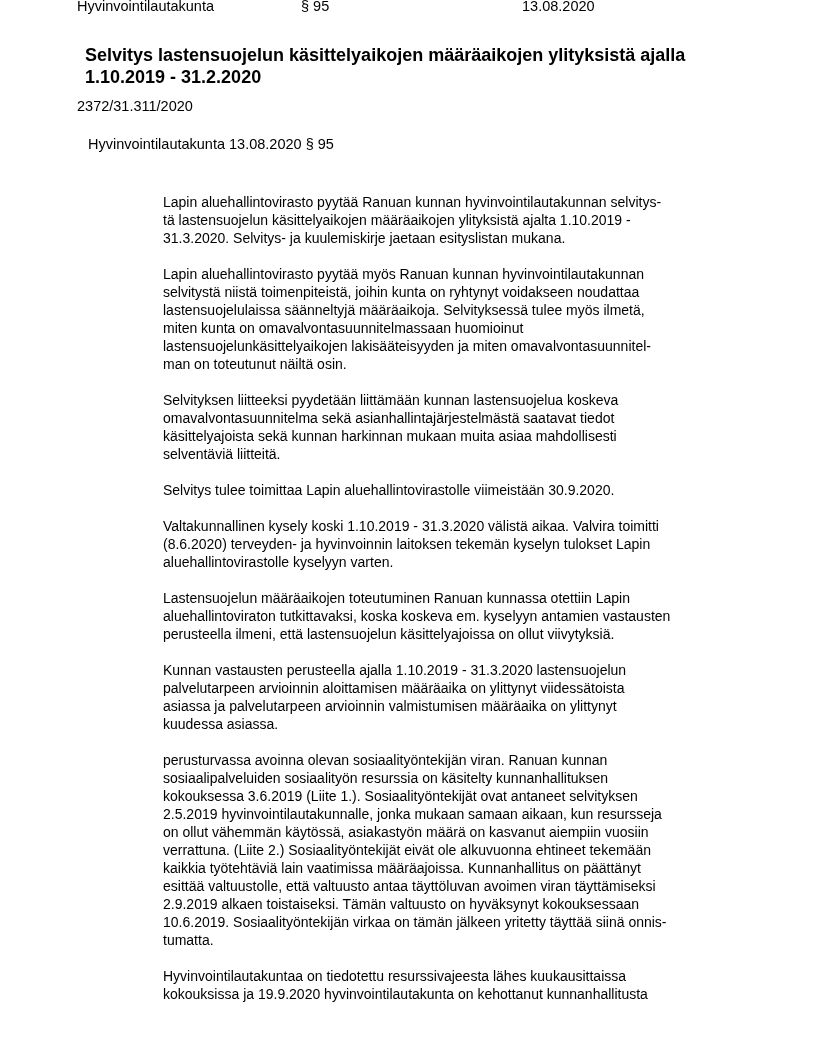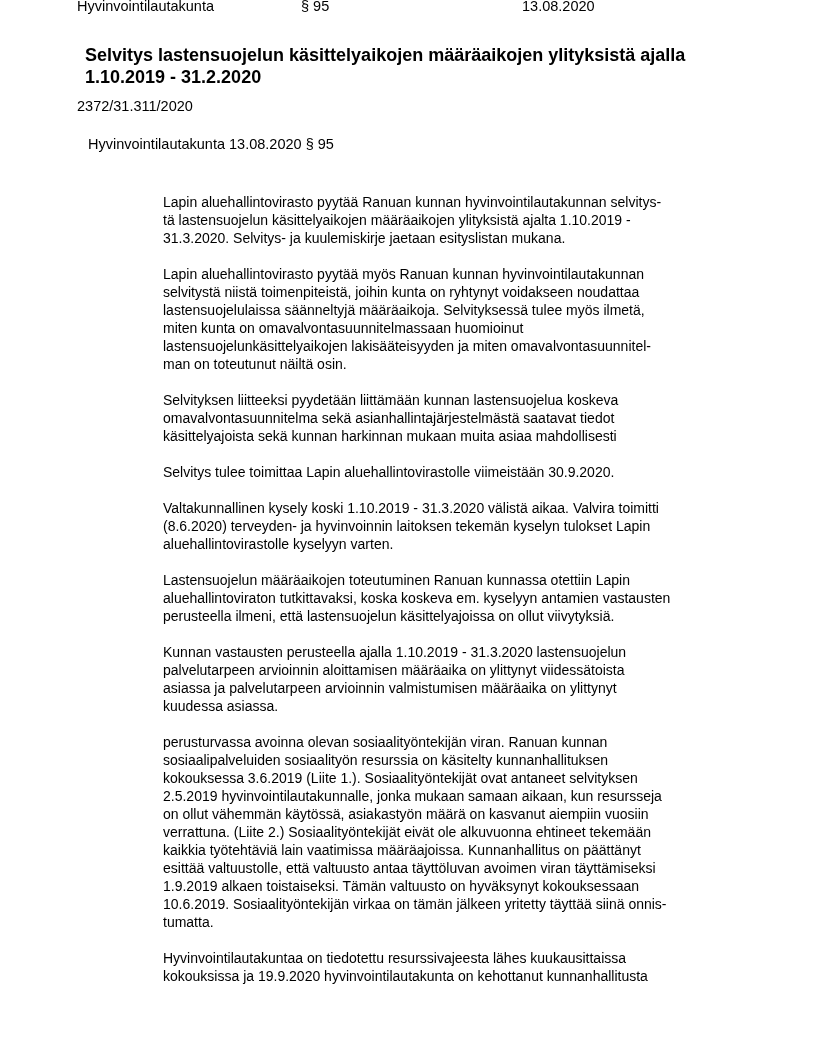--- a/index.html
+++ b/index.html
@@ -45,20 +45,21 @@
       <span class="line">selvitystä niistä toimenpiteistä, joihin kunta on ryhtynyt voidakseen noudattaa</span>
       <span class="line">lastensuojelulaissa säänneltyjä määräaikoja. Selvityksessä tulee myös ilmetä,</span>
       <span class="line">miten kunta on omavalvontasuunnitelmassaan huomioinut</span>
       <span class="line">lastensuojelunkäsittelyaikojen lakisääteisyyden ja miten omavalvontasuunnitel-</span>
       <span class="line">man on toteutunut näiltä osin.</span>
     </p>
     <p class="para">
       <span class="line">Selvityksen liitteeksi pyydetään liittämään kunnan lastensuojelua koskeva</span>
       <span class="line">omavalvontasuunnitelma sekä asianhallintajärjestelmästä saatavat tiedot</span>
       <span class="line">käsittelyajoista sekä kunnan harkinnan mukaan muita asiaa mahdollisesti</span>
+      <span class="line">selventäviä liitteitä.</span>
     </p>
     <p class="para">
       <span class="line">Selvitys tulee toimittaa Lapin aluehallintovirastolle viimeistään 30.9.2020.</span>
     </p>
     <p class="para">
       <span class="line">Valtakunnallinen kysely koski 1.10.2019 - 31.3.2020 välistä aikaa. Valvira toimitti</span>
       <span class="line">(8.6.2020) terveyden- ja hyvinvoinnin laitoksen tekemän kyselyn tulokset Lapin</span>
       <span class="line">aluehallintovirastolle kyselyyn varten.</span>
     </p>
     <p class="para">
@@ -74,21 +75,21 @@
     </p>
     <p class="para">
       <span class="line">perusturvassa avoinna olevan sosiaalityöntekijän viran. Ranuan kunnan</span>
       <span class="line">sosiaalipalveluiden sosiaalityön resurssia on käsitelty kunnanhallituksen</span>
       <span class="line">kokouksessa 3.6.2019 (Liite 1.). Sosiaalityöntekijät ovat antaneet selvityksen</span>
       <span class="line">2.5.2019 hyvinvointilautakunnalle, jonka mukaan samaan aikaan, kun resursseja</span>
       <span class="line">on ollut vähemmän käytössä, asiakastyön määrä on kasvanut aiempiin vuosiin</span>
       <span class="line">verrattuna. (Liite 2.) Sosiaalityöntekijät eivät ole alkuvuonna ehtineet tekemään</span>
       <span class="line">kaikkia työtehtäviä lain vaatimissa määräajoissa. Kunnanhallitus on päättänyt</span>
       <span class="line">esittää valtuustolle, että valtuusto antaa täyttöluvan avoimen viran täyttämiseksi</span>
-      <span class="line">1.9.2019 alkaen toistaiseksi. Tämän valtuusto on hyväksynyt kokouksessaan</span>
+      <span class="line">2.9.2019 alkaen toistaiseksi. Tämän valtuusto on hyväksynyt kokouksessaan</span>
       <span class="line">10.6.2019. Sosiaalityöntekijän virkaa on tämän jälkeen yritetty täyttää siinä onnis-</span>
       <span class="line">tumatta.</span>
     </p>
     <p class="para">
       <span class="line">Hyvinvointilautakuntaa on tiedotettu resurssivajeesta lähes kuukausittaissa</span>
       <span class="line">kokouksissa ja 19.9.2020 hyvinvointilautakunta on kehottanut kunnanhallitusta</span>
     </p>
   </div>
 
 </body></html>

